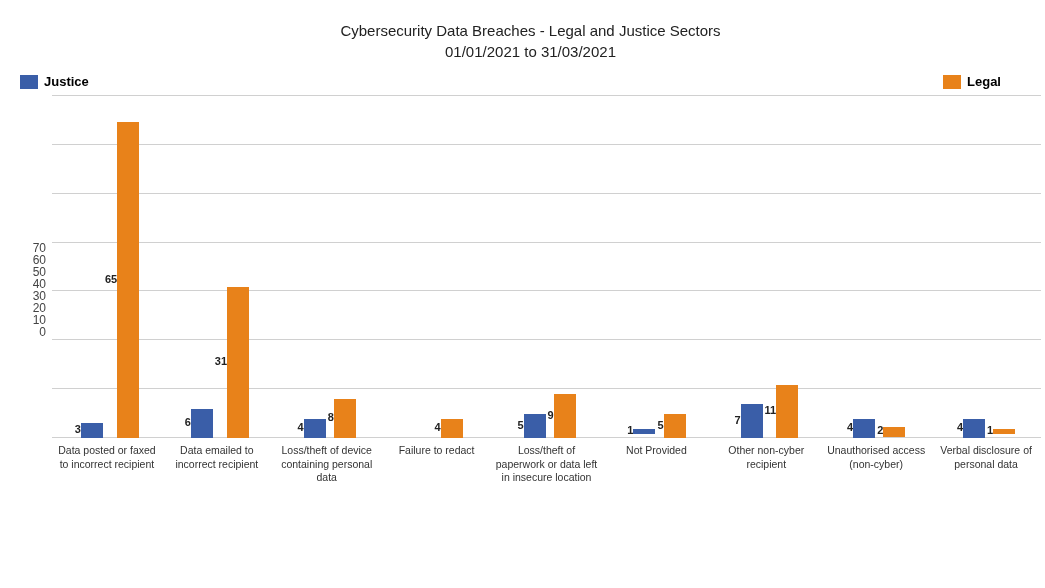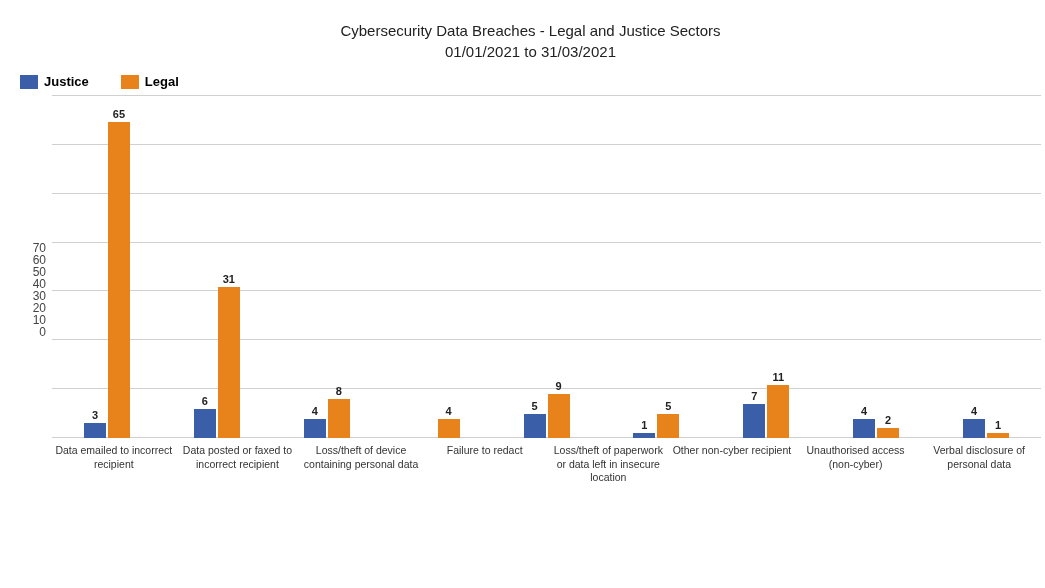--- a/index.html
+++ b/index.html
@@ -18,23 +18,23 @@
     }
     .chart-title {
       text-align: center;
       font-size: 15px;
       color: #222;
       line-height: 1.4;
       margin-bottom: 8px;
     }
     .legend {
       display: flex;
-      justify-content: flex-start;
+      justify-content: space-between;
       align-items: center;
-      gap: 32px;
+      gap: 20px;
       margin-bottom: 6px;
       padding-right: 40px;
       margin-top: 12px;
     }
     .legend-item {
       display: flex;
       align-items: center;
       gap: 6px;
       font-size: 13px;
       font-weight: bold;
@@ -98,21 +98,21 @@
     }
     .bars-and-labels {
       display: flex;
       flex-direction: row;
       align-items: flex-end;
       gap: 2px;
       position: relative;
     }
     .bar-col {
       display: flex;
-      flex-direction: column;
+      flex-direction: row;
       align-items: center;
     }
     .bar-value {
       font-size: 11px;
       color: #222;
       margin-bottom: 2px;
       font-weight: bold;
       line-height: 1;
     }
     .bar {
@@ -292,24 +292,25 @@
                 <div class="bar-col">
                   <div class="bar-value">1</div>
                   <div class="bar bar-legal" style="height: 5px;"></div>
                 </div>
               </div>
             </div>
           </div>
       </div>
 
       <div class="x-labels" id="x-labels">
-      <div class="x-label">Data emailed to incorrect recipient</div>
-          <div class="x-label">Data posted or faxed to incorrect recipient</div>
+      <div class="x-label">Data posted or faxed to incorrect recipient</div>
+          <div class="x-label">Data emailed to incorrect recipient</div>
           <div class="x-label">Loss/theft of device containing personal data</div>
           <div class="x-label">Failure to redact</div>
           <div class="x-label">Loss/theft of paperwork or data left in insecure location</div>
+          <div class="x-label">Not Provided</div>
           <div class="x-label">Other non-cyber recipient</div>
           <div class="x-label">Unauthorised access (non-cyber)</div>
           <div class="x-label">Verbal disclosure of personal data</div>
         </div>
     </div>
   </div>
 </div>
 
 </body></html>

